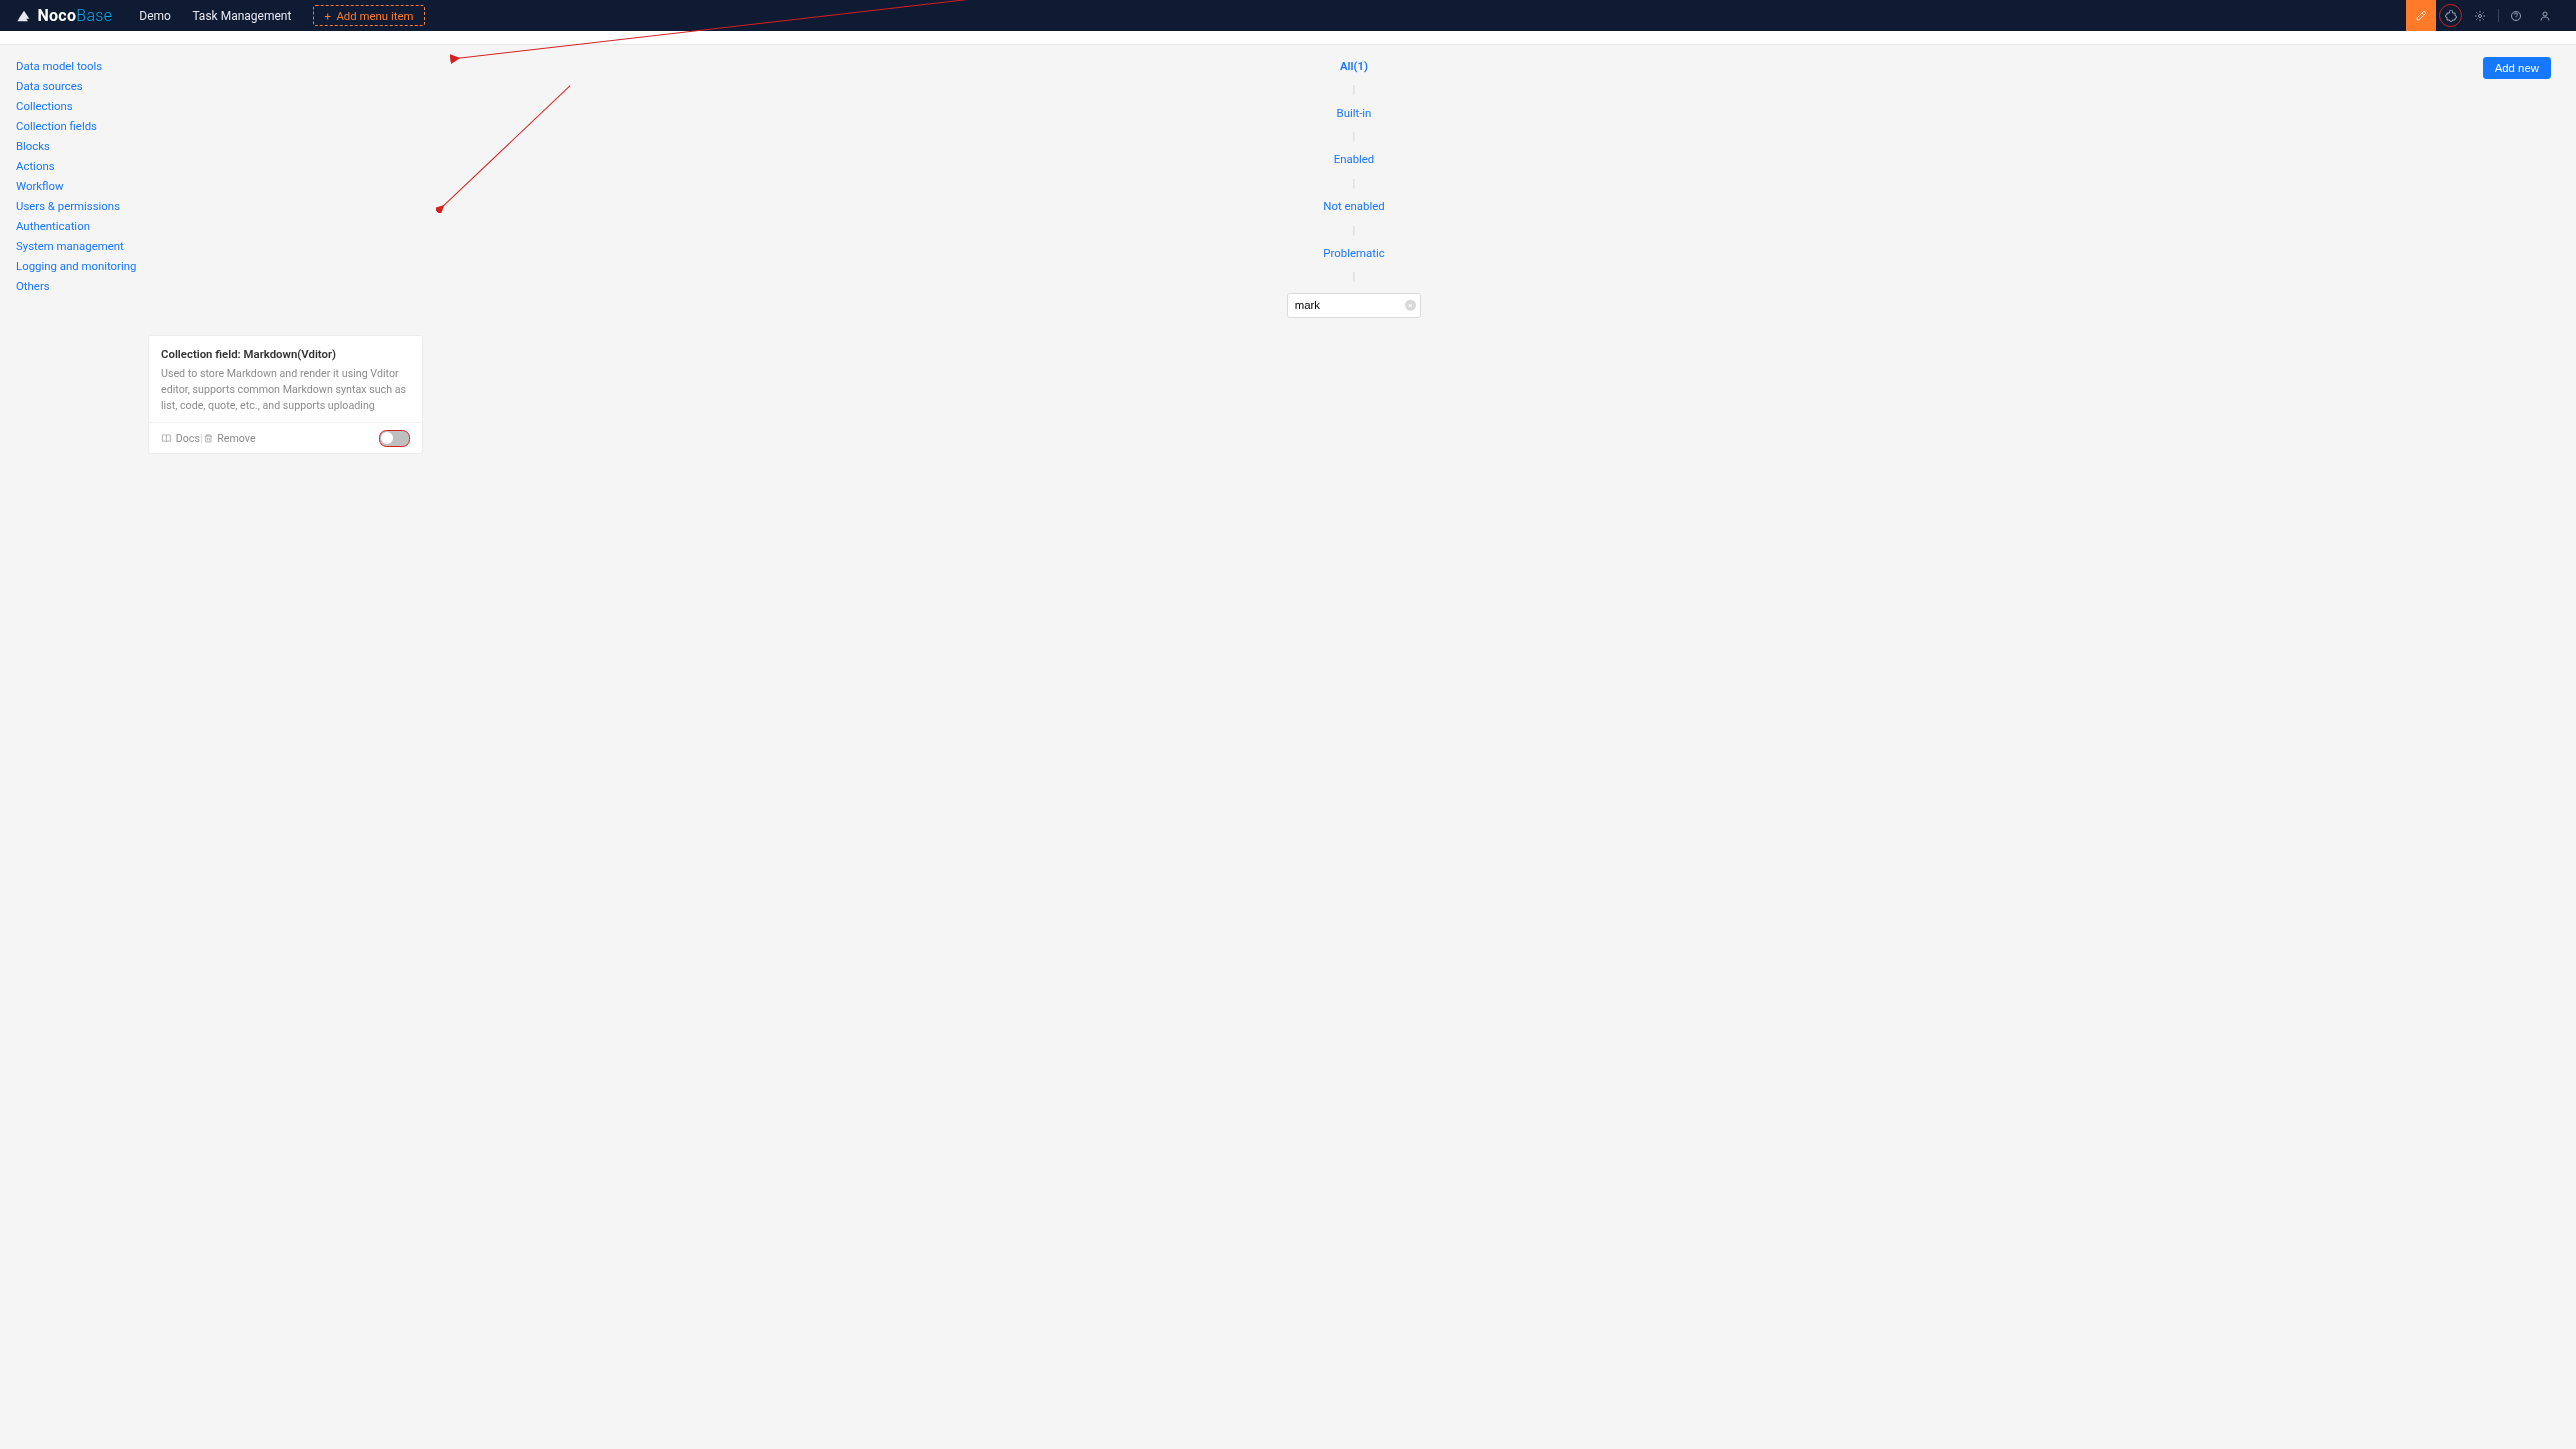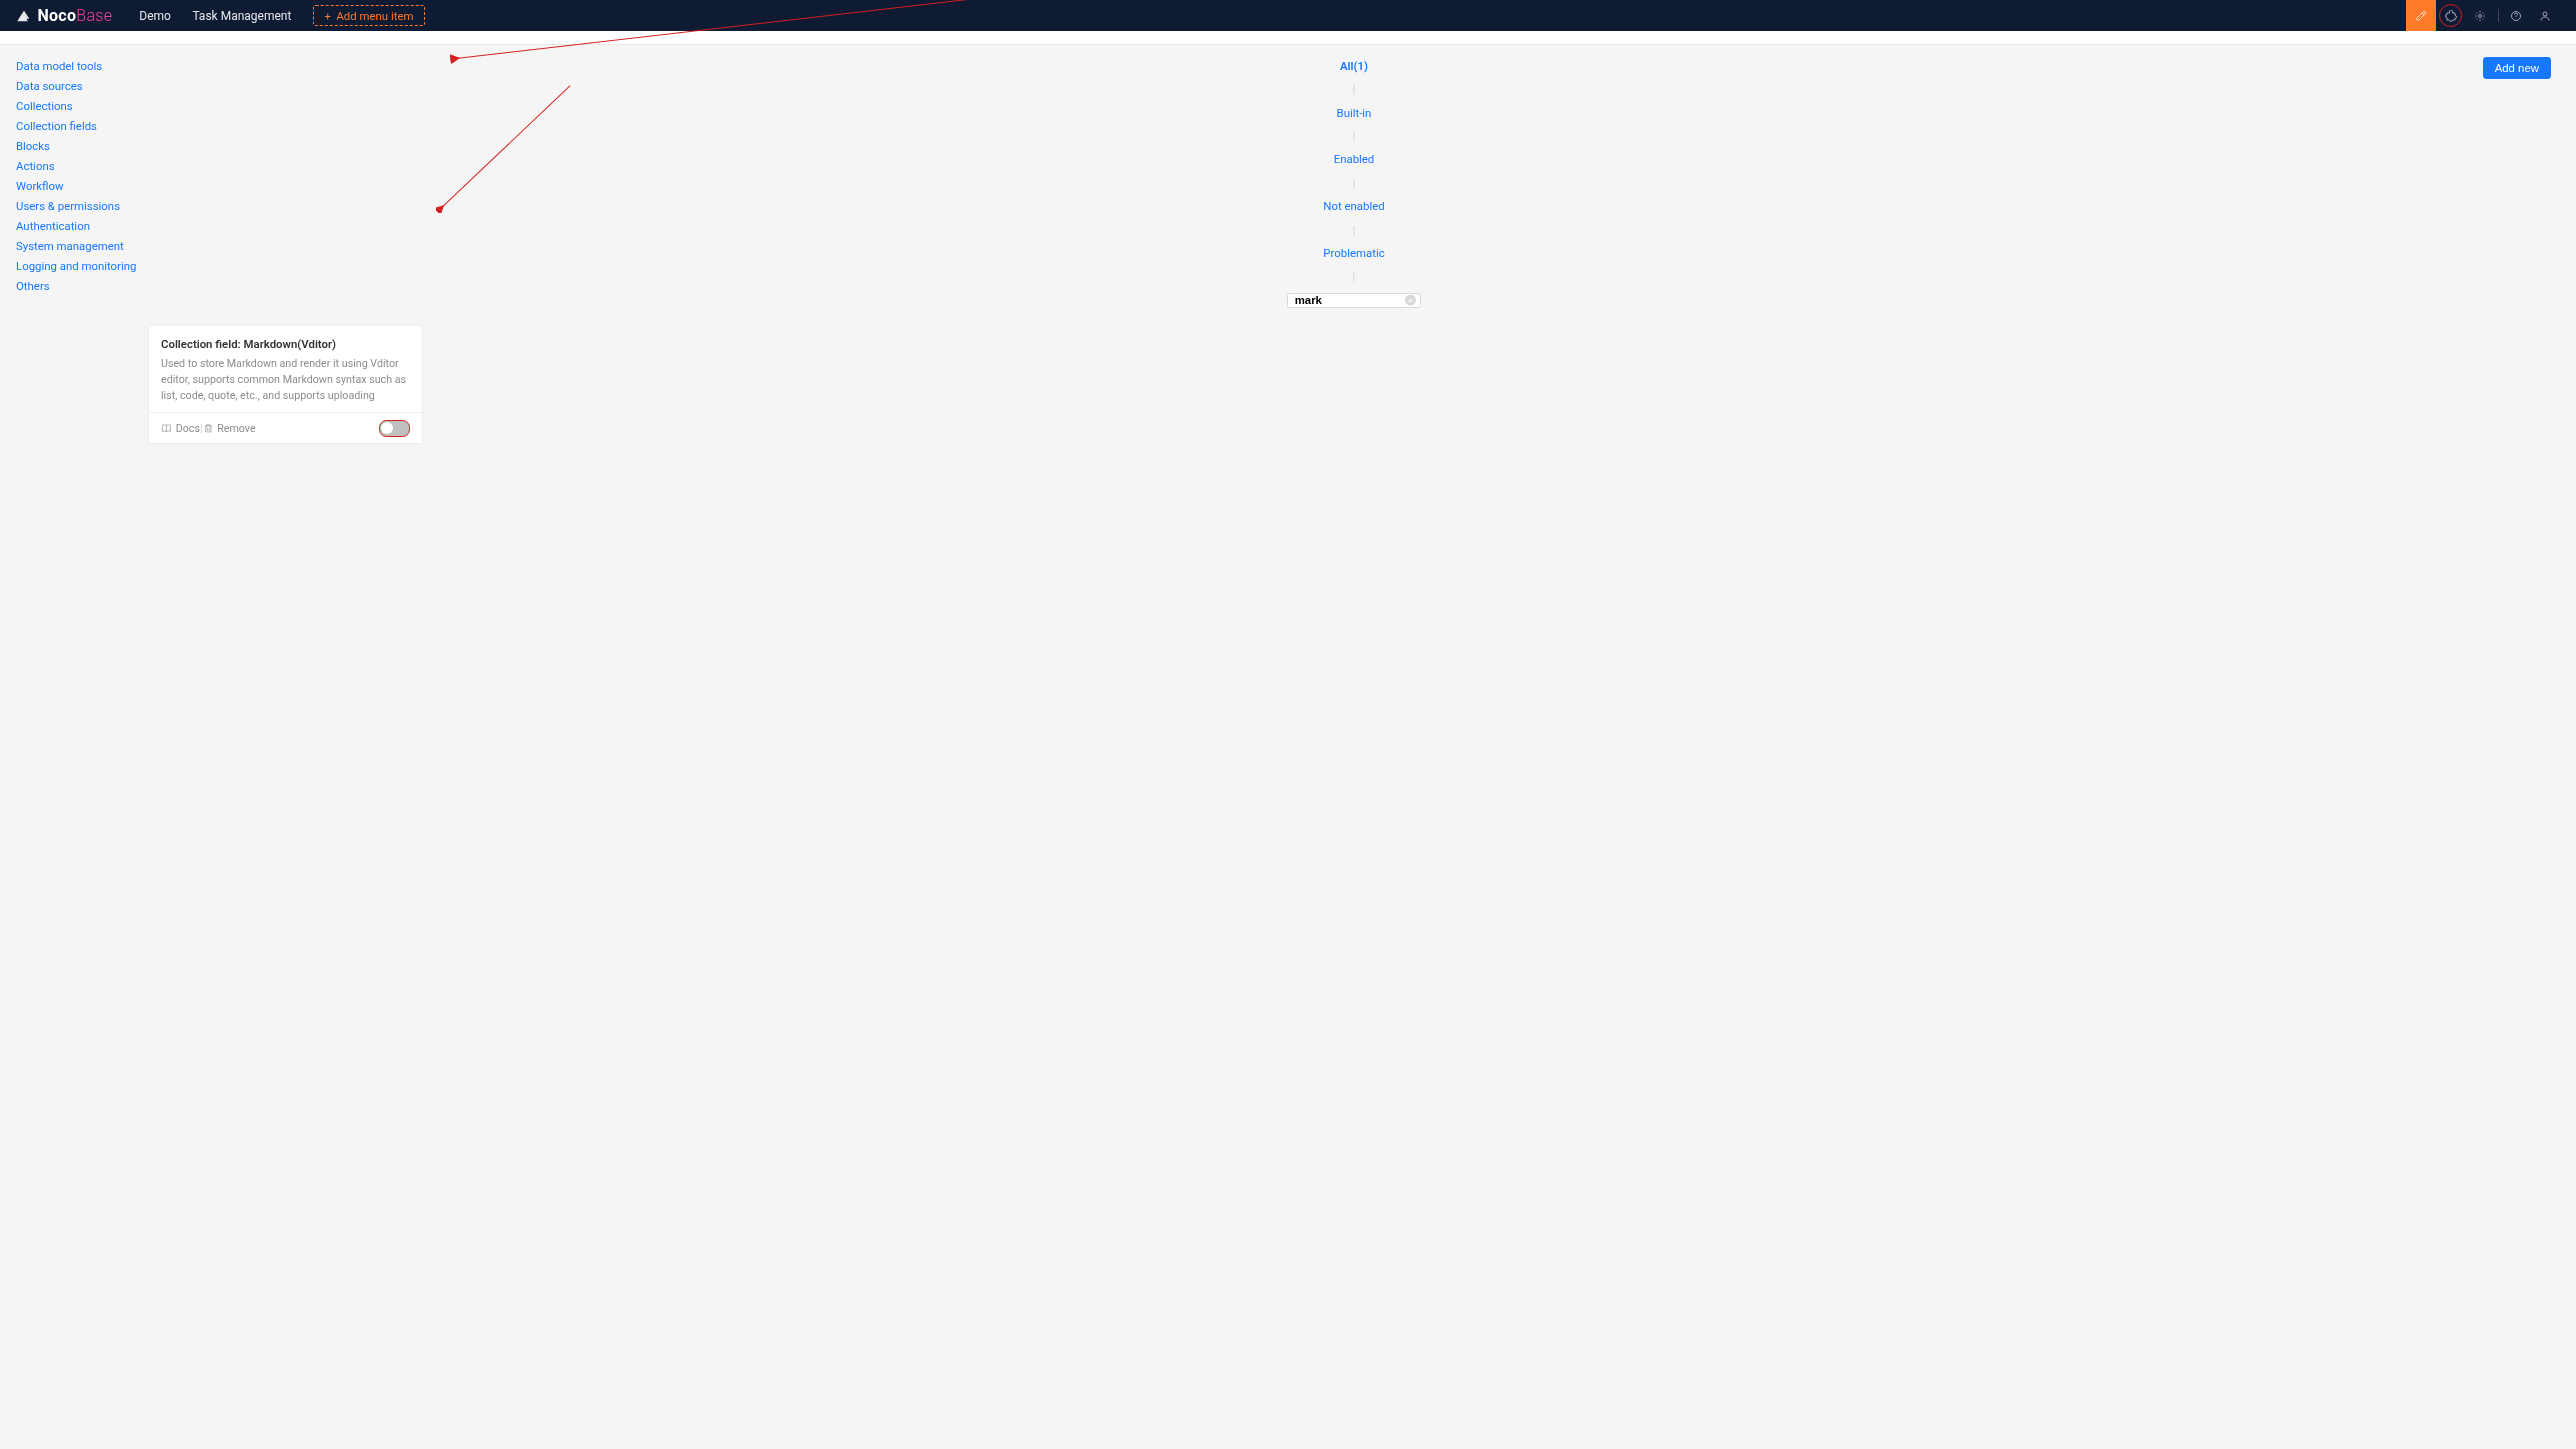--- a/index.html
+++ b/index.html
@@ -1,21 +1,21 @@
 <!DOCTYPE html>
 <html style="font-size:10.7px"><head>
 <meta charset="utf-8">
 <style>
   * { box-sizing: border-box; margin: 0; padding: 0; }
   html, body { width: 100%; height: 100%; font-family: -apple-system, BlinkMacSystemFont, "Segoe UI", Roboto, "Helvetica Neue", Arial, sans-serif; background: #f5f5f5; color: #333; }
   body { display: flex; flex-direction: column; }
   
   .topnav { height: 31px; background: #0f1a33; display: flex; align-items: center; padding: 0 16px 0 16px; color: #fff; font-size: 12px; position: relative; }
   .logo { display: flex; align-items: center; gap: 5.4px; font-weight: 700; font-size: 16px; letter-spacing: 0.3px; }
-  .logo .base { font-weight: 300; color: #ec4899; }
+  .logo .base { font-weight: 300; color: #0ea5e9; }
   .menu-items { display: flex; align-items: center; gap: 21.5px; margin-left: 27px; font-size: 12px; color: #e6e8ee; }
   .menu-items a { color: #e6e8ee; cursor: pointer; }
   .add-menu-btn { display: inline-flex; align-items: center; gap: 5.4px; border: 0.7px dashed #ff7a29; color: #ff7a29; padding: 2.7px 10.7px; border-radius: 2.7px; font-size: 11.4px; cursor: pointer; }
   .topnav-right { margin-left: auto; display: flex; align-items: center; height: 100%; }
   .topnav-icon { width: 29.5px; height: 100%; display: flex; align-items: center; justify-content: center; cursor: pointer; }
   .topnav-icon svg { width: 12px; height: 12px; stroke: #c8cddb; fill: none; stroke-width: 1.5; }
   .topnav-icon.design { background: #ff7a29; }
   .topnav-icon.design svg { stroke: #fff; }
   .topnav-icon.plugin-circled { position: relative; }
   .topnav-icon.plugin-circled::after { content: ""; position: absolute; width: 21.5px; height: 21.5px; border: 1.3px solid #d62020; border-radius: 50%; }
@@ -30,21 +30,21 @@
   .body { flex: 1; display: flex; background: #f5f5f5; }
   .sidebar { width: 148px; padding: 13.4px 0 0 16px; font-size: 11.4px; }
   .sidebar a { display: block; color: #1677ff; margin-bottom: 6px; cursor: pointer; }
   .content { flex: 1; padding: 13.4px 16px 16px 0; position: relative; }
   
   .filter-row { display: flex; align-items: center; gap: 9.4px; margin-bottom: 17.4px; font-size: 11.4px; position: relative; flex-direction: column; }
   .filter-link { color: #1677ff; cursor: pointer; }
   .filter-link.active { font-weight: 600; }
   .pipe { color: #d0d0d0; }
   .search-box { position: relative; }
-  .search-box input { width: 134px; height: 15px; padding: 2.7px 19px 2.7px 6.7px; border: 0.7px solid #d9d9d9; border-radius: 2.7px; font-size: 11.4px; background: #fff; font-weight: bold; }
+  .search-box input { width: 134px; height: 25px; padding: 2.7px 19px 2.7px 6.7px; border: 0.7px solid #d9d9d9; border-radius: 2.7px; font-size: 11.4px; background: #fff; }
   .search-box .clear { position: absolute; right: 5.4px; top: 50%; transform: translateY(-50%); width: 10.7px; height: 10.7px; border-radius: 50%; background: #d9d9d9; color: #fff; font-size: 8px; display: flex; align-items: center; justify-content: center; cursor: pointer; }
   .add-new-btn { position: absolute; right: 9px; top: -1.3px; background: #1677ff; color: #fff; border: none; border-radius: 3.4px; padding: 4.7px 12px; font-size: 11.4px; cursor: pointer; }
   
   .plugin-card { width: 275px; background: #fff; border: 0.7px solid #ececec; border-radius: 2.7px; }
   .plugin-card-body { padding: 10.7px 12px 8px 12px; }
   .plugin-title { font-size: 11.4px; font-weight: 600; margin-bottom: 5.4px; }
   .plugin-desc { font-size: 10.7px; color: #8c8c8c; line-height: 1.5; max-height: 48px; overflow: hidden; }
   .plugin-footer { border-top: 0.7px solid #f0f0f0; padding: 6.7px 12px; display: flex; align-items: center; gap: 0; font-size: 10.7px; color: #8c8c8c; }
   .plugin-footer .action { display: inline-flex; align-items: center; gap: 4px; cursor: pointer; }
   .plugin-footer svg { width: 10.7px; height: 10.7px; stroke: #8c8c8c; fill: none; stroke-width: 1.5; }

